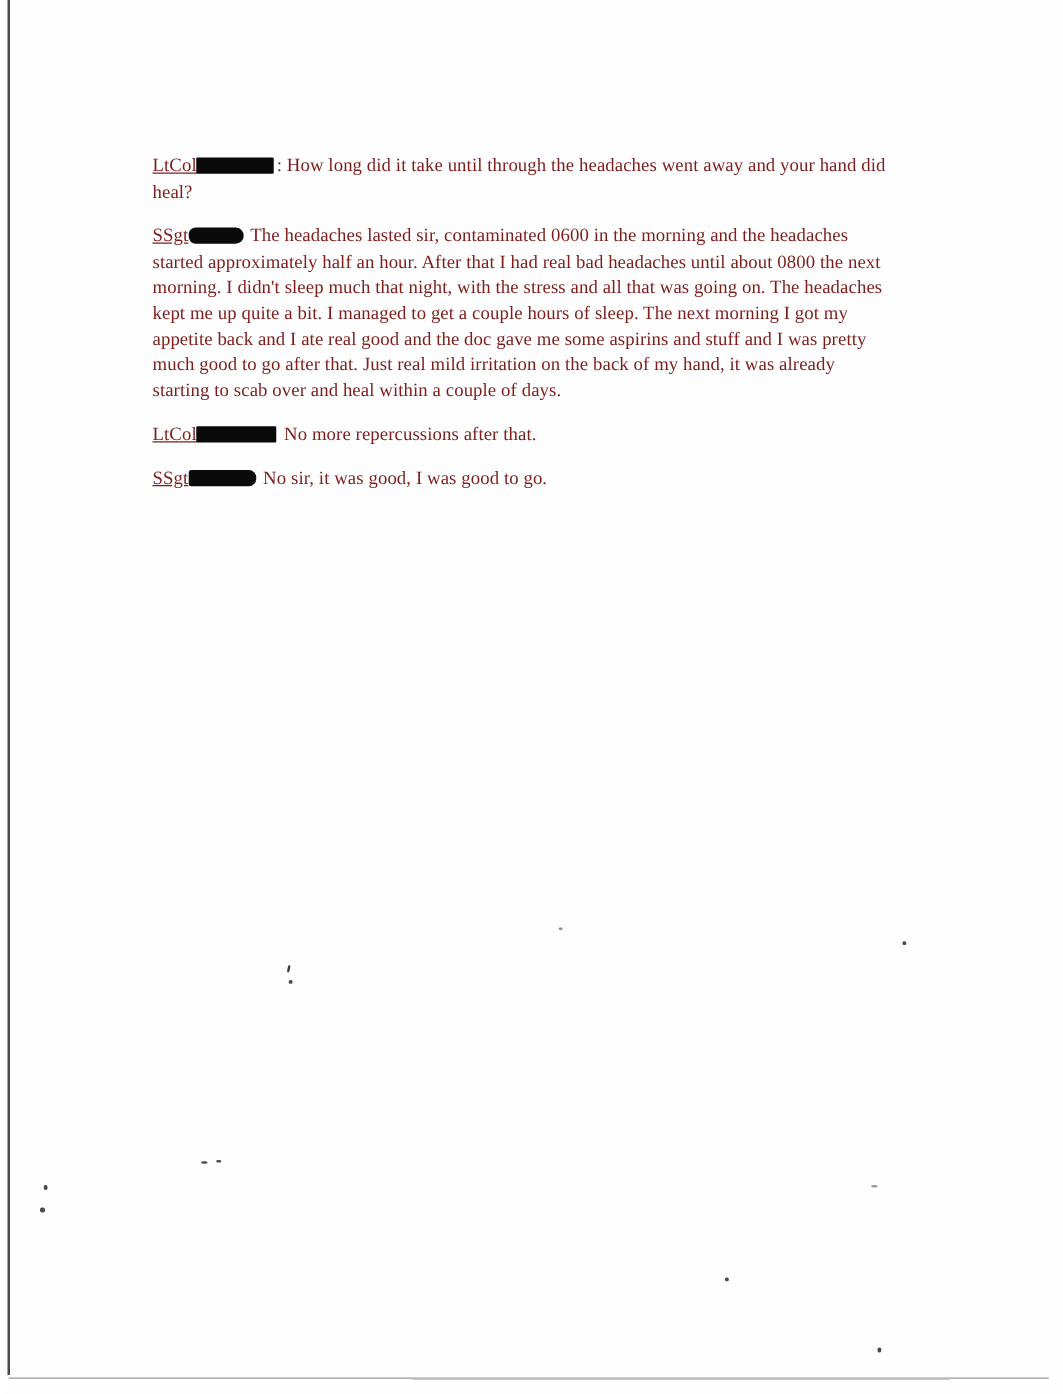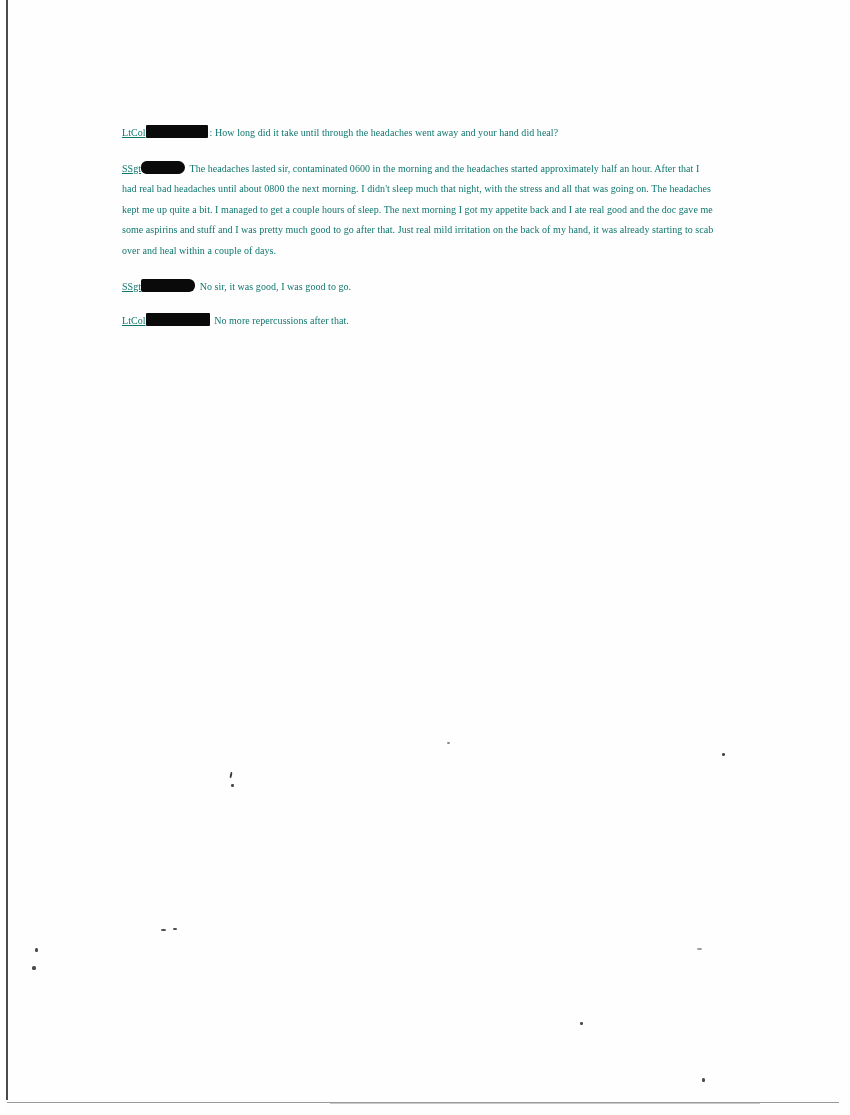--- a/index.html
+++ b/index.html
@@ -65,24 +65,24 @@
   
   #doc-body {
     position: absolute;
     left: 122px;
     top: 123px;
     width: 594px;
   }
 
   .para {
     margin: 0 0 15px 0;
-    font-size: 10px;
+    font-size: 15px;
     line-height: 20.6px;
     text-align: left;
-    color: #0f766e;
+    color: #7f1d1d;
     letter-spacing: 0.005em;
   }
   .para.tight {
     margin-bottom: 14px;
   }
   .speaker {
     text-decoration: underline;
     white-space: nowrap;
   }
   
@@ -134,27 +134,27 @@
       <span class="speaker">LtCol</span><span class="redaction r1"></span><span>:</span>
       <span>How long did it take until through the headaches went away and your hand did heal?</span>
     </p>
 
     <p class="para">
       <span class="speaker">SSgt</span><span class="redaction r2"></span>
       <span>The headaches lasted sir, contaminated 0600 in the morning and the headaches started approximately half an hour.  After that I had real bad headaches until about 0800 the next morning.  I didn't sleep much that night, with the stress and all that was going on.  The headaches kept me up quite a bit.  I managed to get a couple hours of sleep.  The next morning I got my appetite back and I ate real good and the doc gave me some aspirins and stuff and I was pretty much good to go after that.  Just real mild irritation on the back of my hand, it was already starting to scab over and heal within a couple of days.</span>
     </p>
 
     <p class="para tight">
-      <span class="speaker">SSgt</span><span class="redaction r4"></span>
-      <span>No sir, it was good, I was good to go.</span>
+      <span class="speaker">LtCol</span><span class="redaction r3"></span>
+      <span>No more repercussions after that.</span>
     </p>
 
     <p class="para tight">
-      <span class="speaker">LtCol</span><span class="redaction r3"></span>
-      <span>No more repercussions after that.</span>
+      <span class="speaker">SSgt</span><span class="redaction r4"></span>
+      <span>No sir, it was good, I was good to go.</span>
     </p>
 
   </div>
 
   <div class="speck dust-a"></div>
   <div class="speck dust-b"></div>
   <div class="speck dust-c"></div>
   <div class="speck dust-d"></div>
   <div class="speck dust-e"></div>
   <div class="speck dust-f"></div>

